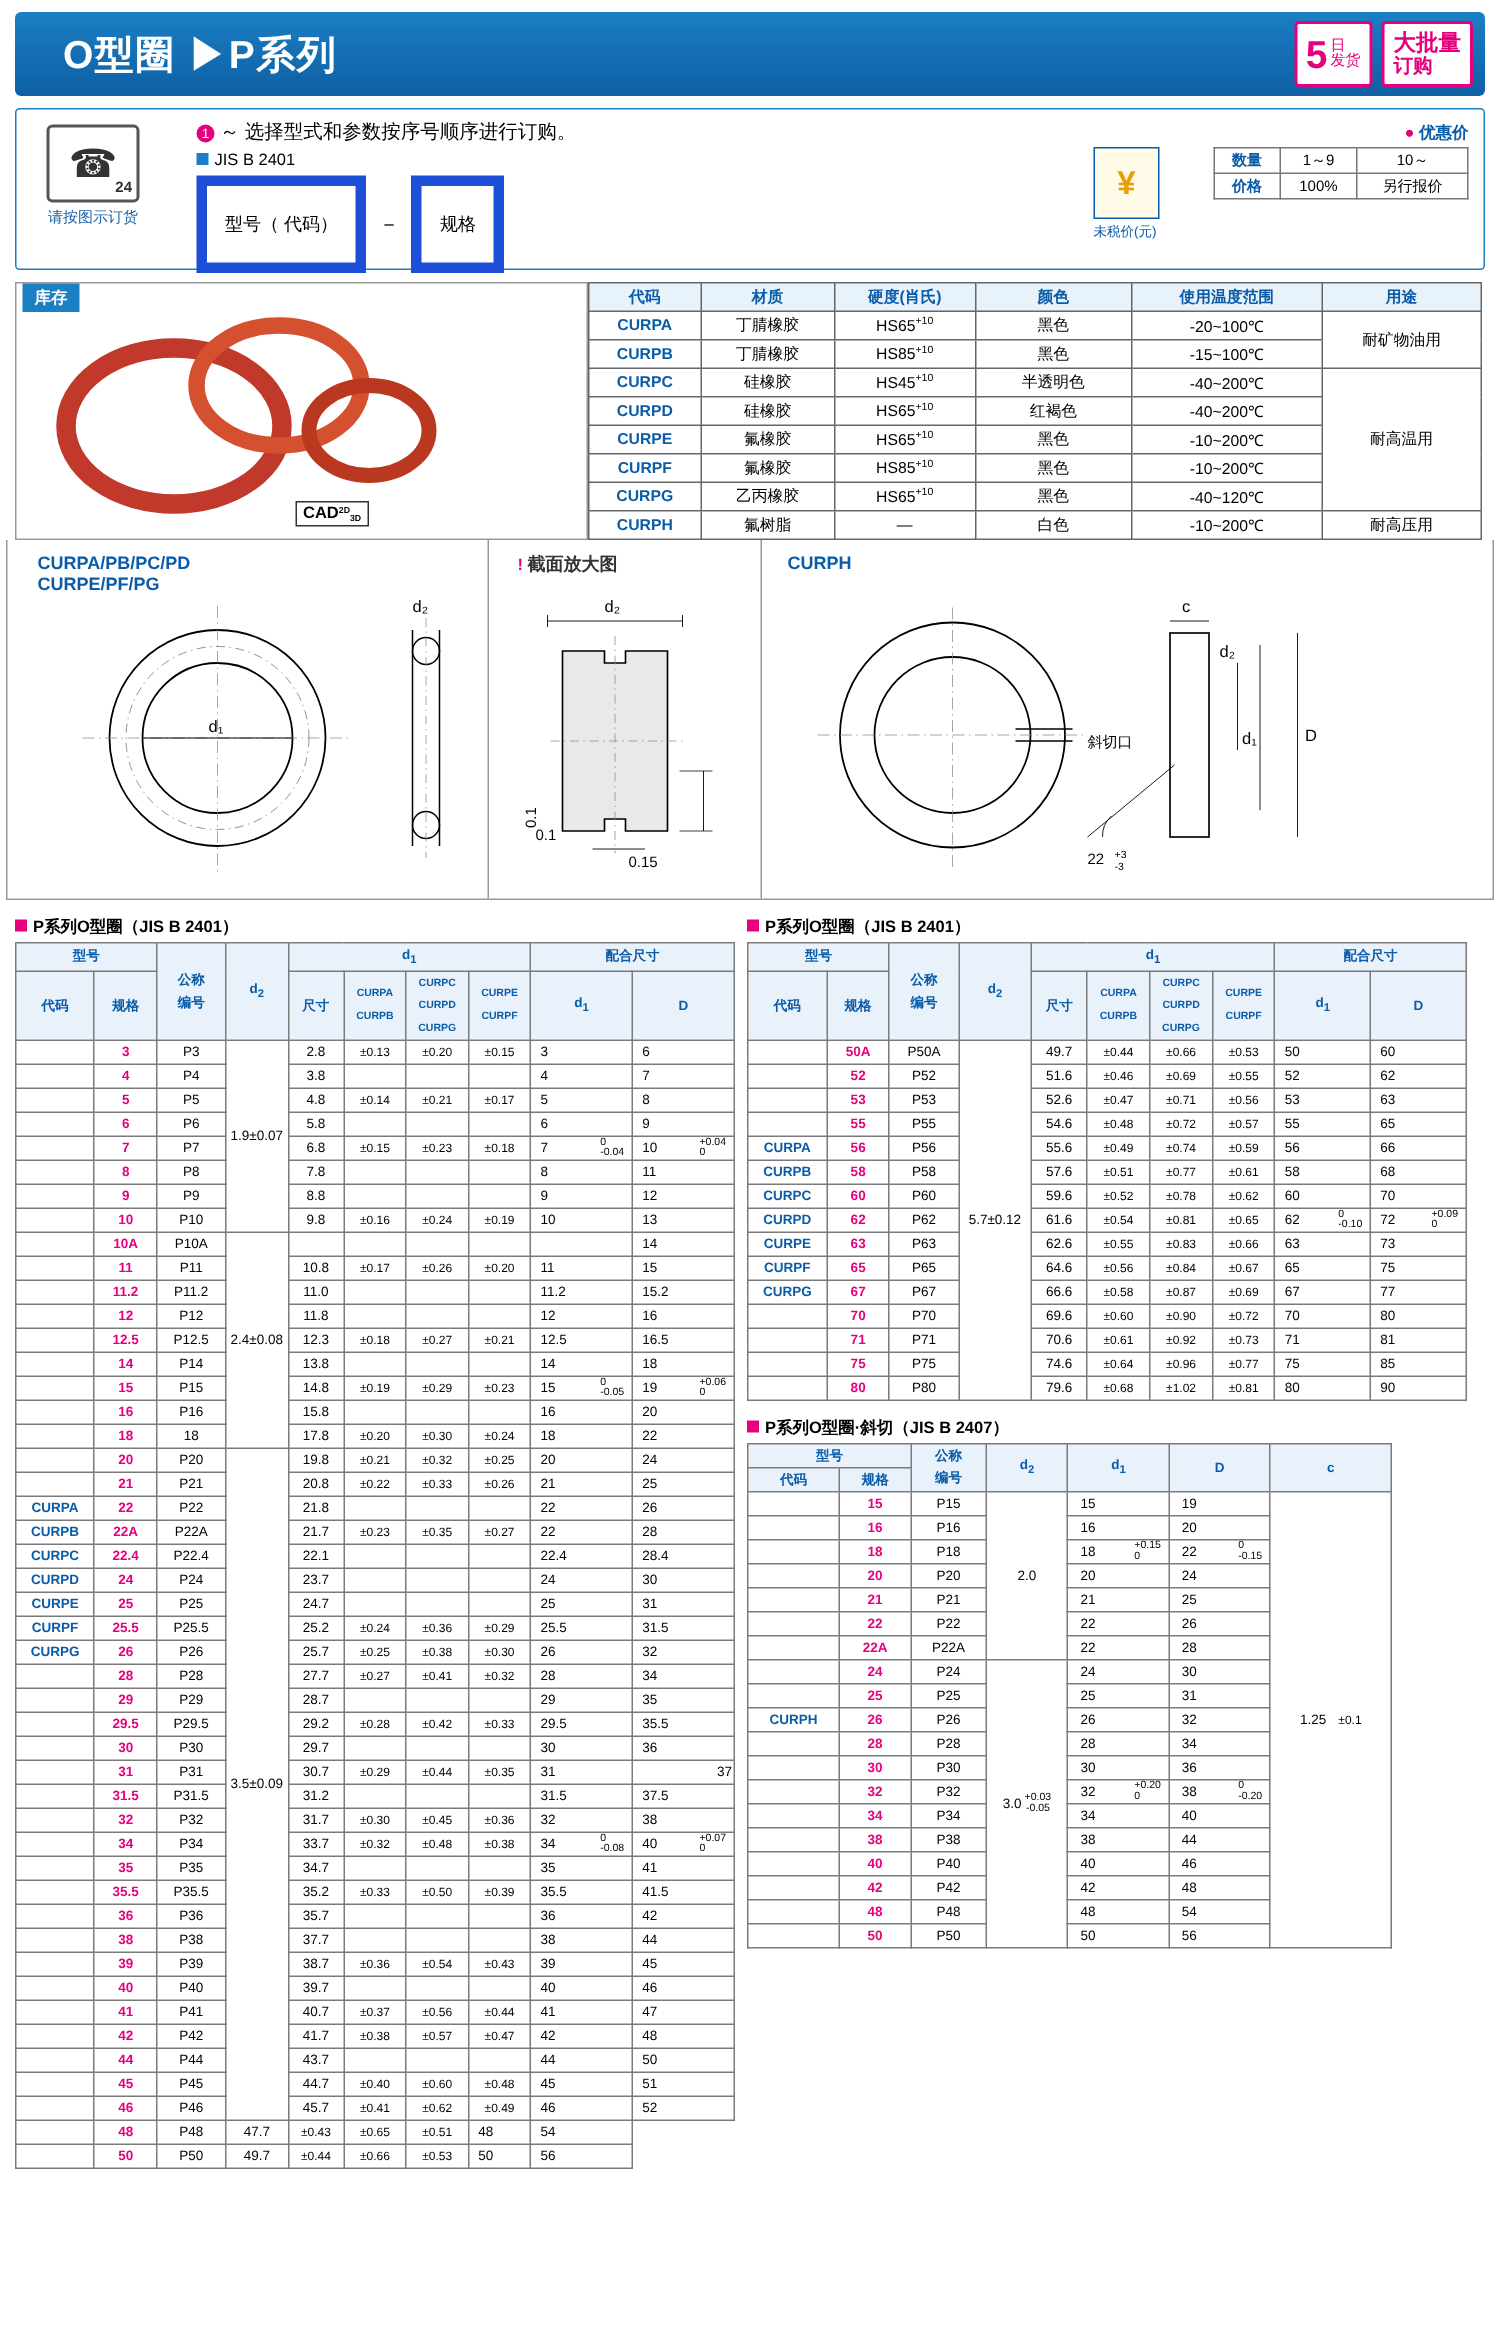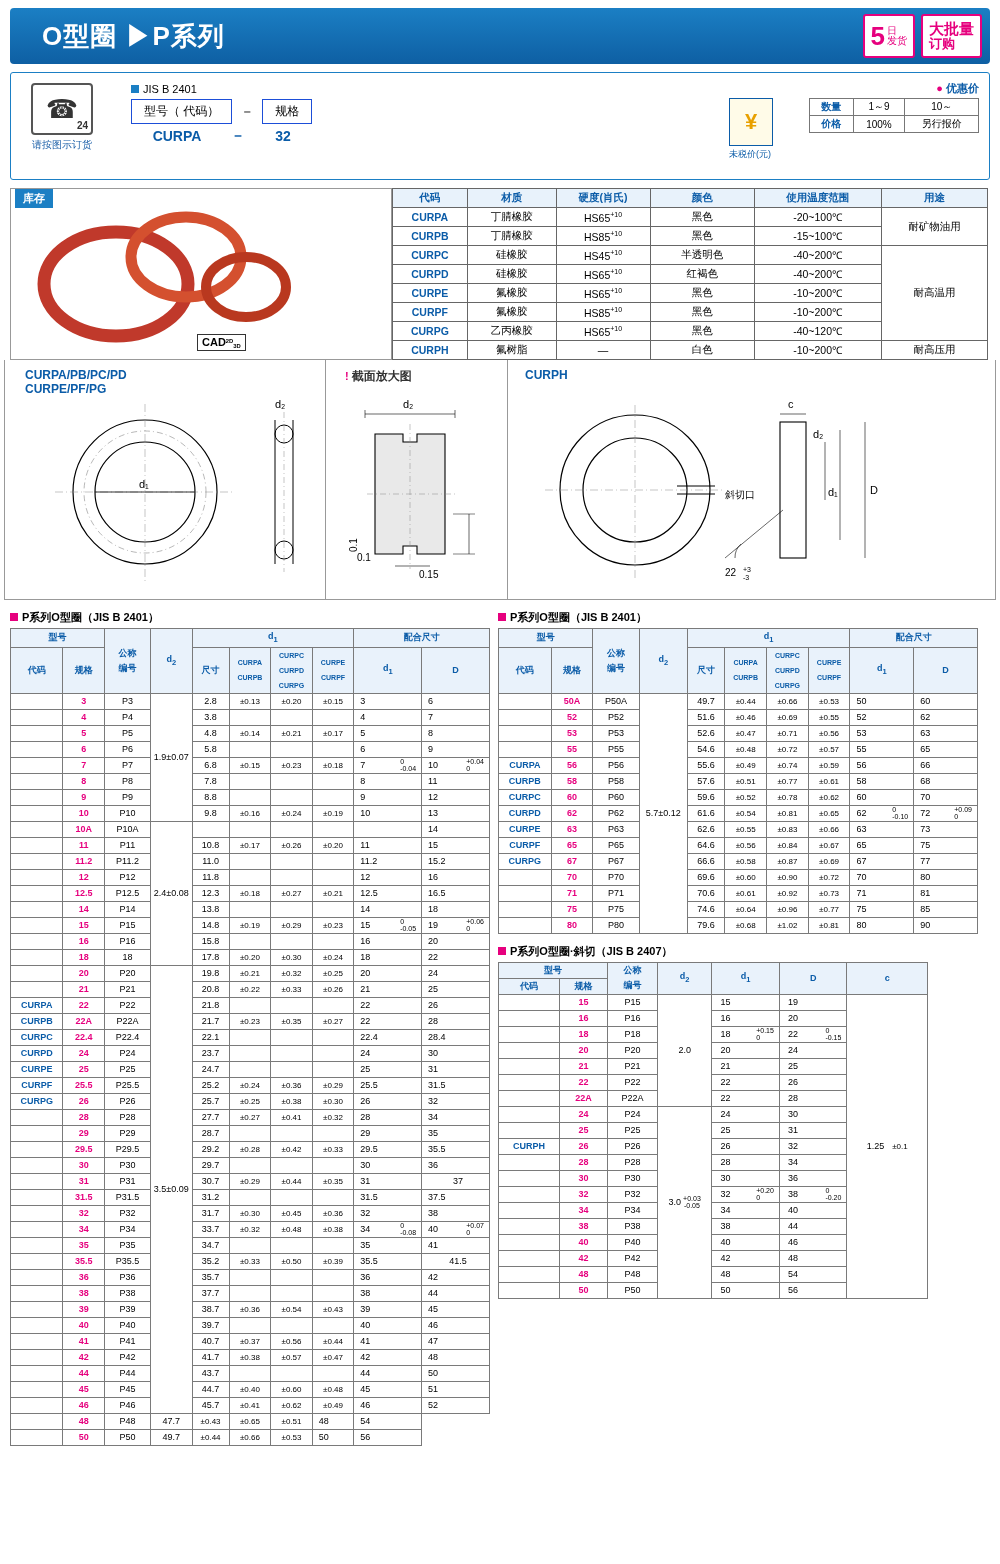--- a/index.html
+++ b/index.html
@@ -49,21 +49,21 @@
     position:relative;background:#fff;
   }
   .phone-box .num24 { position:absolute; right:3px; bottom:2px; font-size:10px; font-weight:bold; }
   .phone-cap { font-size:10px; color:#1b5fa8; margin-top:3px; }
   .order-main { margin-left:110px; }
   .order-l1 { font-size:13px; }
   .order-l1 .circ { display:inline-block; width:12px;height:12px;border-radius:50%;background:#e6007e;color:#fff;font-size:9px;text-align:center;line-height:12px; }
   .order-l2 { font-size:11px; margin-top:4px; }
   .order-l2 .sq { display:inline-block;width:8px;height:8px;background:#1b7fc4;margin-right:4px; }
   .order-fields { margin-top:4px; display:flex; align-items:center; gap:8px; }
-  .fbox { border:1px solid #1d4ed8; padding:3px 12px; font-size:12px; }
+  .fbox { border:7px solid #1d4ed8; padding:17px 12px; font-size:12px; }
   .dash { font-size:14px; }
   .order-codes { margin-top:3px; display:flex; align-items:center; gap:8px; color:#0b5ca8; font-weight:bold; font-size:14px; }
   .order-codes .c1 { width:92px; text-align:center; }
   .order-codes .c2 { width:60px; text-align:center; }
   
   .pricebox { position:absolute; right:10px; top:8px; width:250px; font-size:10px; }
   .price-head { color:#0b5ca8; font-weight:bold; font-size:11px; margin-bottom:2px; }
   .price-head .dot { color:#e6007e; }
   .price-table { border-collapse:collapse; width:170px; float:right; }
   .price-table td { border:1px solid #777; padding:1px 4px; text-align:center; font-size:10px; }
@@ -125,20 +125,24 @@
 </div>
 
 <div class="orderbox">
   <div class="phone-ico">
     <div class="phone-box">
       ☎<span class="num24">24</span>
     </div>
     <div class="phone-cap">请按图示订货</div>
   </div>
   <div class="order-main">
+    <div class="order-l1">
+      <span class="circ">1</span>
+      <span>～ 选择型式和参数按序号顺序进行订购。</span>
+    </div>
     <div class="order-l2">
       <span class="sq"></span><span>JIS B 2401</span>
     </div>
     <div class="order-fields">
       <div class="fbox">型号（  代码）</div>
       <div class="dash">－</div>
       <div class="fbox">规格</div>
     </div>
     <div class="order-codes">
       <div class="c1">CURPA</div>
@@ -692,21 +696,21 @@
           </tr>
           <tr>
             <td></td>
             <td class="pink">31</td>
             <td>P31</td>
             <td>30.7</td>
             <td><span class="tolcell">±0.29</span></td>
             <td><span class="tolcell">±0.44</span></td>
             <td><span class="tolcell">±0.35</span></td>
             <td style="text-align:left;padding-left:6px">31</td>
-            <td style="text-align:center;padding-left:6px">37</td>
+            <td style="text-align:right;padding-left:6px">37</td>
           </tr>
           <tr>
             <td></td>
             <td class="pink">31.5</td>
             <td>P31.5</td>
             <td>31.2</td>
             <td></td>
             <td></td>
             <td></td>
             <td style="text-align:left;padding-left:6px">31.5</td>
@@ -747,21 +751,21 @@
           </tr>
           <tr>
             <td></td>
             <td class="pink">35.5</td>
             <td>P35.5</td>
             <td>35.2</td>
             <td><span class="tolcell">±0.33</span></td>
             <td><span class="tolcell">±0.50</span></td>
             <td><span class="tolcell">±0.39</span></td>
             <td style="text-align:left;padding-left:6px">35.5</td>
-            <td style="text-align:center;padding-left:6px">41.5</td>
+            <td style="text-align:left;padding-left:6px">41.5</td>
           </tr>
           <tr>
             <td></td>
             <td class="pink">36</td>
             <td>P36</td>
             <td>35.7</td>
             <td></td>
             <td></td>
             <td></td>
             <td style="text-align:left;padding-left:6px">36</td>

